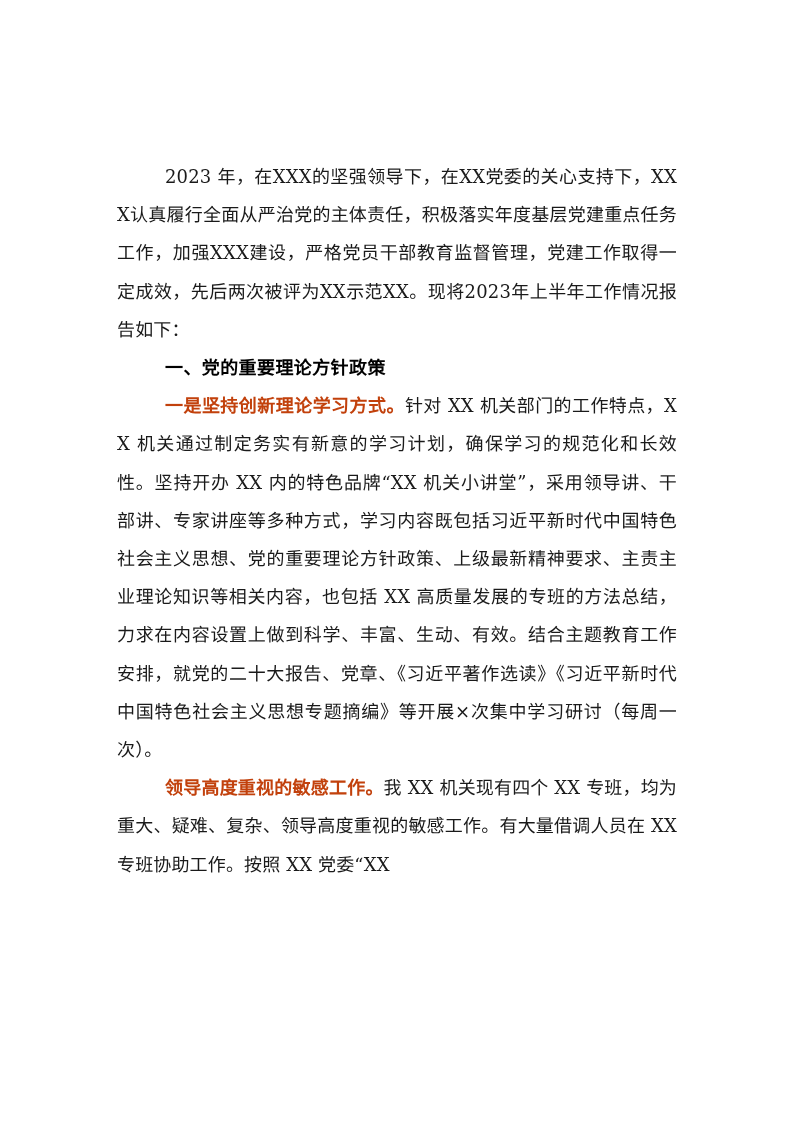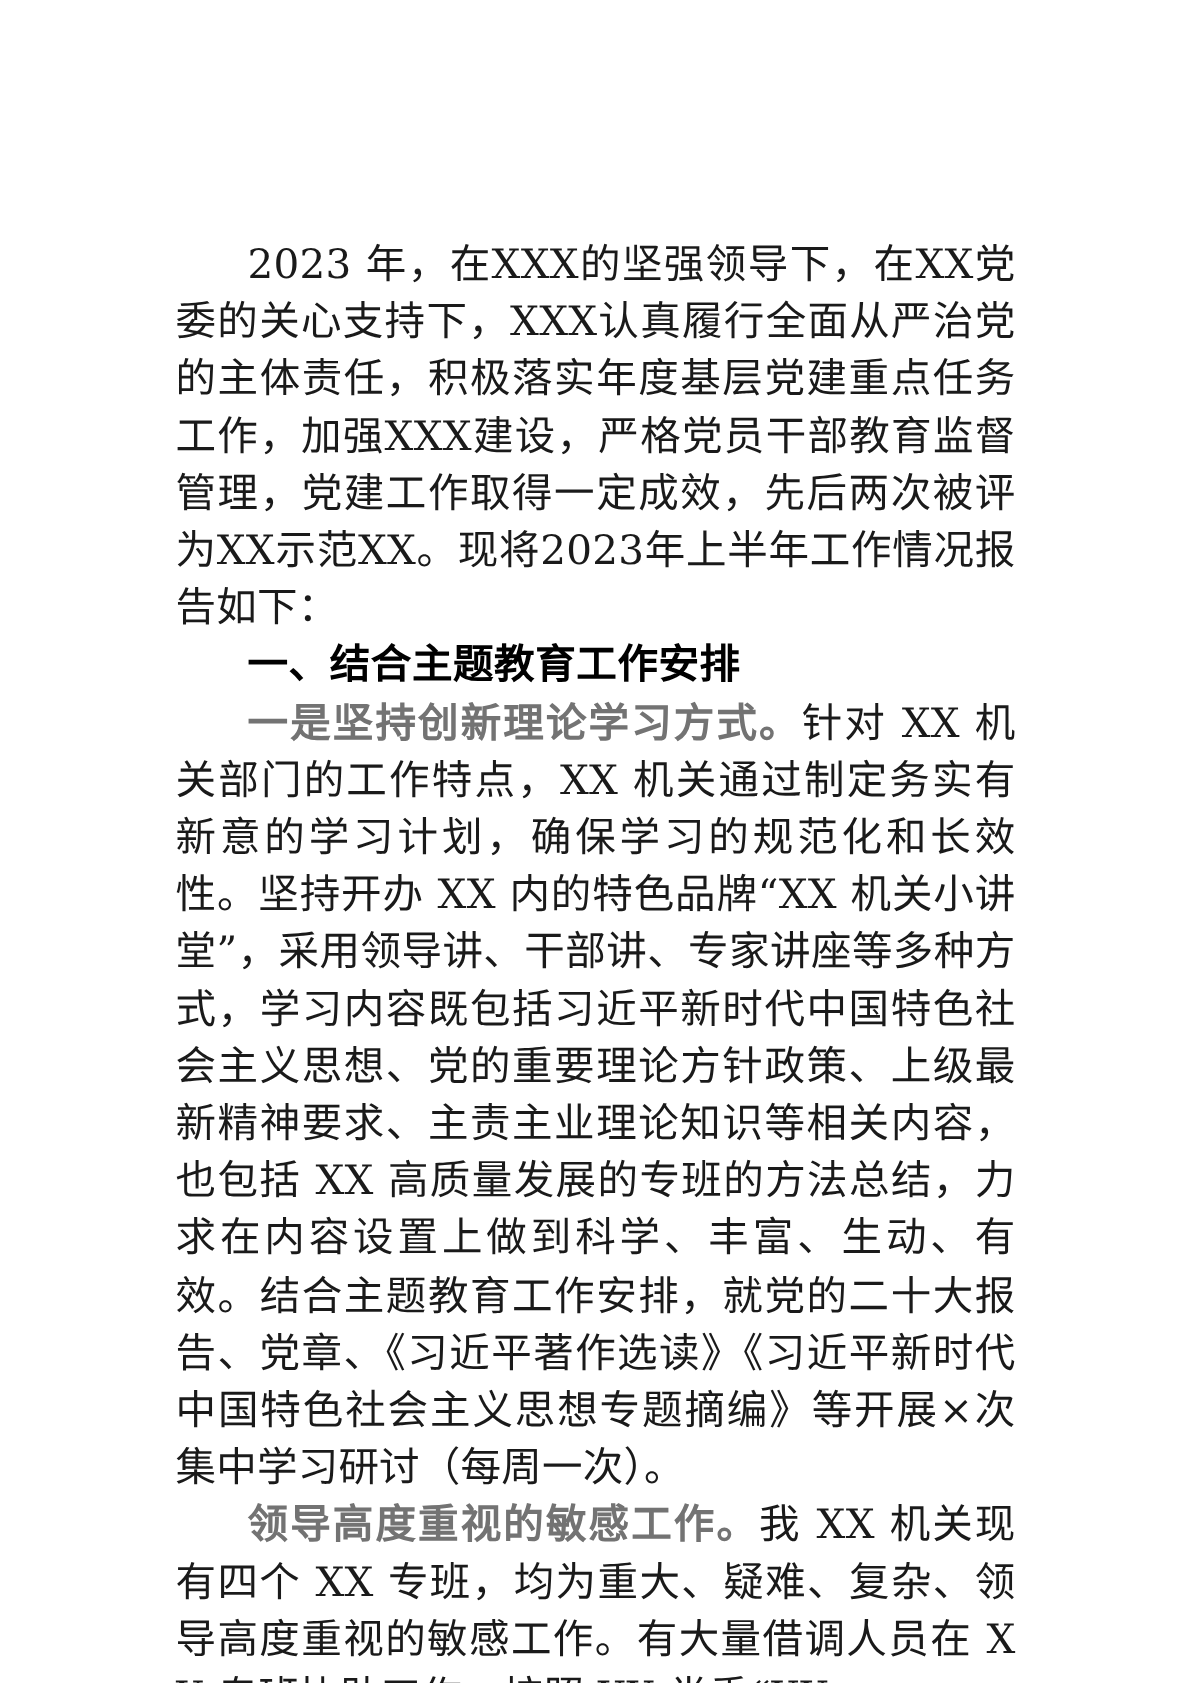--- a/index.html
+++ b/index.html
@@ -47,36 +47,36 @@
     font-weight: 400;
   }
 
   .title-spacer {
     height: 46px;
   }
 
   
   .para {
     font-family: "DejaVu Serif", "Liberation Serif", serif;
-    font-size: 27px;
+    font-size: 18px;
     line-height: 38.2px;
     text-align: justify;
     text-justify: inter-ideograph;
     text-indent: 48px;
     margin: 0;
     padding: 0;
     color: #1a1a1a;
     word-break: break-all;
     letter-spacing: 0.15px;
   }
 
   
   .b {
     font-weight: 700;
-    color: #737373;
+    color: #c2410c;
     letter-spacing: 0.2px;
   }
 
   
   .para.heading {
     font-weight: 700;
     color: #000000;
     letter-spacing: 0.4px;
   }
 </style>
@@ -88,21 +88,21 @@
   <div id="doc-body">
 
 
     <div class="title-spacer"></div>
 
     <p class="para">
       <span>2023 年，在XXX的坚强领导下，在XX党委的关心支持下，XXX认真履行全面从严治党的主体责任，积极落实年度基层党建重点任务工作，加强XXX建设，严格党员干部教育监督管理，党建工作取得一定成效，先后两次被评为XX示范XX。现将2023年上半年工作情况报告如下：</span>
     </p>
 
     <p class="para heading">
-      <span>一、结合主题教育工作安排</span>
+      <span>一、党的重要理论方针政策</span>
     </p>
 
     <p class="para">
       <span class="b">一是坚持创新理论学习方式。</span><span>针对 XX 机关部门的工作特点，XX 机关通过制定务实有新意的学习计划，确保学习的规范化和长效性。坚持开办 XX 内的特色品牌“XX 机关小讲堂”，采用领导讲、干部讲、专家讲座等多种方式，学习内容既包括习近平新时代中国特色社会主义思想、党的重要理论方针政策、上级最新精神要求、主责主业理论知识等相关内容，也包括 XX 高质量发展的专班的方法总结，力求在内容设置上做到科学、丰富、生动、有效。结合主题教育工作安排，就党的二十大报告、党章、《习近平著作选读》《习近平新时代中国特色社会主义思想专题摘编》等开展×次集中学习研讨（每周一次）。</span>
     </p>
 
     <p class="para">
       <span class="b">领导高度重视的敏感工作。</span><span>我 XX 机关现有四个 XX 专班，均为重大、疑难、复杂、领导高度重视的敏感工作。有大量借调人员在 XX 专班协助工作。按照 XX 党委“XX</span>
     </p>
 

